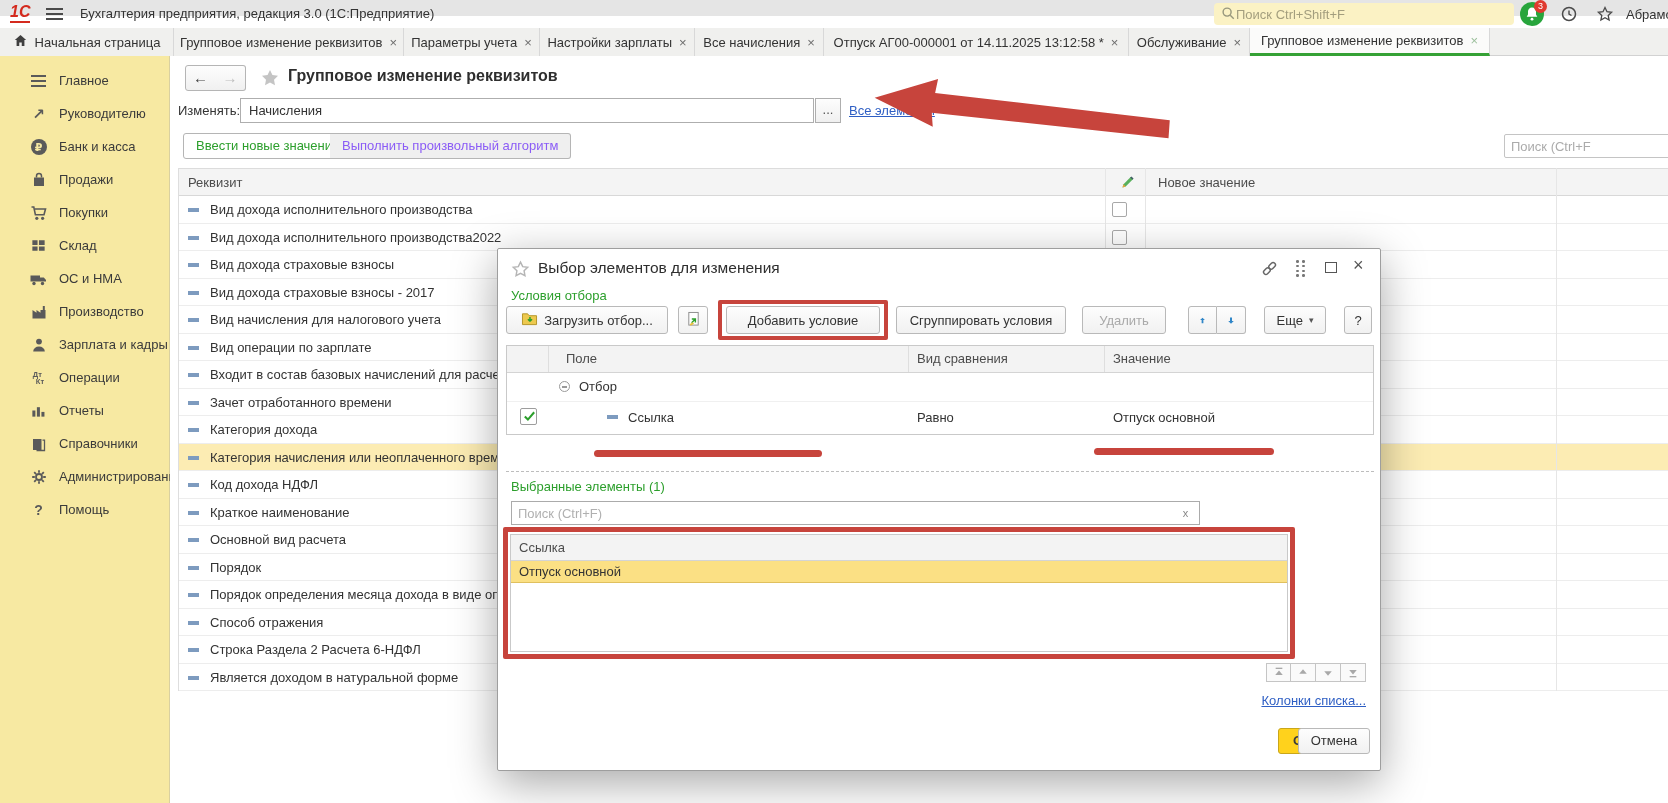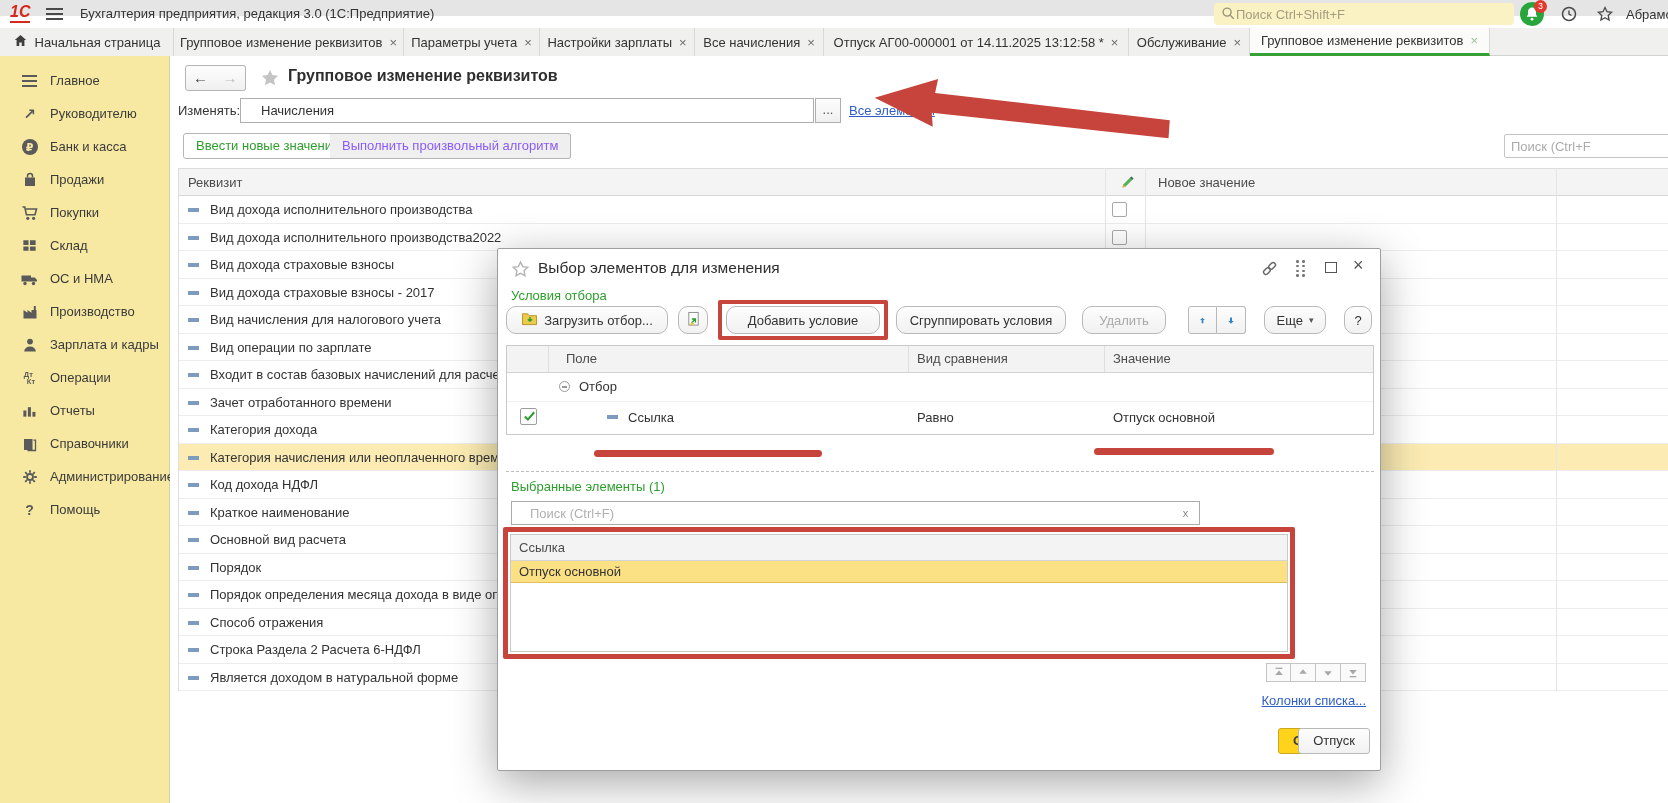--- a/index.html
+++ b/index.html
@@ -23,39 +23,39 @@
 
   
   #tabbar { position:absolute; left:0; top:28px; width:1668px; height:28px; background:#f0f0ee; border-bottom:1px solid #d2d2d2; display:flex; }
   .tab { height:28px; display:flex; align-items:center; justify-content:center; gap:7px; border-right:1px solid #d8d8d8; color:#333; cursor:pointer; white-space:nowrap; overflow:hidden; background:#f0f0ee; }
   .tab .x { color:#6d6d6d; font-size:13px; }
   .tab.active { background:#fbfbfa; border-bottom:3px solid #35a135; }
   .tab.active .x { color:#9bbf9b; }
 
   
   #sidebar { position:absolute; left:0; top:56px; width:170px; height:747px; background:#f7e9a2; border-right:1px solid #d9d0a0; padding-top:8px; }
-  .side-item { height:33px; display:flex; align-items:center; padding-left:20px; gap:11px; cursor:pointer; color:#3b3b3b; }
+  .side-item { height:33px; display:flex; align-items:center; padding-left:29px; gap:11px; cursor:pointer; color:#3b3b3b; }
   .side-item .sicon { width:19px; height:18px; display:flex; align-items:center; justify-content:center; flex:0 0 19px; }
   .icon-rub { width:16px; height:16px; border-radius:50%; background:#5a5a5a; color:#f7e9a2; font-size:11px; font-weight:bold; text-align:center; line-height:16px; }
   .icon-rub::before { content:"₽"; }
   .icon-arrow::before { content:"↗"; font-size:15px; font-weight:bold; color:#5a5a5a; }
   .icon-dtkt { font-size:7.5px; font-weight:bold; color:#5a5a5a; line-height:7px; text-align:left; }
   .icon-dtkt::before { content:"Дт"; display:block; }
   .icon-dtkt::after { content:"Кт"; display:block; margin-left:3px; }
   .icon-q::before { content:"?"; font-size:14px; font-weight:bold; color:#5a5a5a; }
 
   
   #main { position:absolute; left:170px; top:56px; width:1498px; height:747px; background:#fff; }
   .navbtn { position:absolute; top:9px; width:31px; height:26px; background:linear-gradient(#fdfdfd,#f0f0f0); border:1px solid #b5b5b5; text-align:center; line-height:24px; font-size:15px; cursor:pointer; }
   #navback { left:15px; border-radius:3px 0 0 3px; color:#3f3f3f; }
   #navfwd  { left:45px; border-radius:0 3px 3px 0; color:#bdbdbd; border-left:none; }
   #favstar { left:90px; top:12px; width:20px; height:20px; position:absolute; }
   #pagetitle { position:absolute; left:118px; top:11px; font-size:16px; font-weight:bold; color:#2e2e2e; }
   #chlabel { position:absolute; left:8px; top:47px; }
-  #chinput { position:absolute; left:70px; top:42px; width:574px; height:25px; border:1px solid #aeaeae; padding:0 20px; font-size:13px; color:#333; font-family:inherit; }
+  #chinput { position:absolute; left:70px; top:42px; width:574px; height:25px; border:1px solid #aeaeae; padding:0 8px; font-size:13px; color:#333; font-family:inherit; }
   #chmore { position:absolute; left:645px; top:42px; width:26px; height:25px; background:linear-gradient(#fdfdfd,#f0f0f0); border:1px solid #aeaeae; text-align:center; line-height:22px; color:#555; cursor:pointer; }
   #alllink { position:absolute; left:679px; top:47px; color:#2f5fc4; text-decoration:underline; cursor:pointer; }
   .mode-btn { position:absolute; top:77px; height:26px; border:1px solid #b5b5b5; padding:0 12px; line-height:24px; cursor:pointer; }
   #modebtn1 { left:13px; background:#fff; color:#2c9f2c; border-radius:3px 0 0 3px; }
   #modebtn2 { left:160px; background:#efefef; color:#8b5cf6; border-left:none; border-radius:0 3px 3px 0; }
   #mainsearch { position:absolute; left:1334px; top:78px; width:180px; height:24px; border:1px solid #c4c4c4; border-radius:2px; padding:0 6px; font-size:13px; font-family:inherit; color:#555; }
   #mainsearch::placeholder { color:#ababab; }
 
   #thead { position:absolute; left:8px; top:112px; width:1490px; height:28px; background:#f4f4f4; border-top:1px solid #dcdcdc; border-bottom:1px solid #d8d8d8; color:#4c4c4c; }
   #thead .h1 { position:absolute; left:10px; top:6px; }
@@ -75,21 +75,21 @@
   #modal { position:absolute; left:497px; top:248px; width:884px; height:523px; background:#fff; border:1px solid #9e9e9e; border-radius:2px; box-shadow:0 12px 45px rgba(0,0,0,.35); z-index:10; }
   #mstar { position:absolute; left:13px; top:11px; width:19px; height:19px; }
   #mtitle { position:absolute; left:40px; top:10px; font-size:15.5px; font-weight:normal; color:#2e2e2e; }
   #mlink { position:absolute; left:762px; top:10px; width:19px; height:19px; cursor:pointer; }
   #mdots { position:absolute; left:798px; top:11px; width:10px; height:17px; cursor:pointer; display:grid; grid-template-columns:3px 3px; grid-gap:2px 3px; }
   #mdots i { width:2.5px; height:2.5px; background:#777; border-radius:50%; }
   #mmax { position:absolute; left:827px; top:13px; width:12px; height:11px; border:1.5px solid #555; cursor:pointer; }
   #mclose { position:absolute; left:855px; top:6px; font-size:18px; color:#555; cursor:pointer; }
   .greenlbl { color:#2c9f2c; }
   #condlbl { position:absolute; left:13px; top:39px; }
-  .mbtn { position:absolute; top:57px; height:28px; background:linear-gradient(#fdfdfd,#f1f1f1); border:1px solid #b9b9b9; border-radius:10px; display:flex; align-items:center; justify-content:center; gap:6px; padding:0 10px; cursor:pointer; color:#333; }
+  .mbtn { position:absolute; top:57px; height:28px; background:linear-gradient(#fdfdfd,#f1f1f1); border:1px solid #b9b9b9; border-radius:3px; display:flex; align-items:center; justify-content:center; gap:6px; padding:0 10px; cursor:pointer; color:#333; }
   #btnload { left:8px; width:162px; }
   #btnpage { left:180px; width:30px; }
   #btnadd { left:228px; width:154px; }
   #addbox { position:absolute; left:220px; top:51px; width:170px; height:40px; border:4px solid #c7443c; border-radius:2px; z-index:5; pointer-events:none; }
   #btngroup { left:398px; width:170px; }
   #btndel { left:584px; width:84px; color:#a9a9a9; }
   #btnup { left:690px; width:29px; }
   #btndown { left:719px; width:29px; border-left:none; border-radius:0 3px 3px 0; }
   #btnup { border-radius:3px 0 0 3px; }
   #btnmore { left:766px; width:62px; }
@@ -112,21 +112,21 @@
   #ccrow .eq2 { position:absolute; left:100px; top:13px; width:11px; height:4px; border-top:2px solid #7d9bbf; border-bottom:2px solid #7d9bbf; }
   #ccrow .f { position:absolute; left:121px; top:8px; }
   #ccrow .cmp { position:absolute; left:410px; top:8px; }
   #ccrow .val { position:absolute; left:606px; top:8px; }
 
   .redline { position:absolute; height:7px; background:#c7443c; border-radius:4px; z-index:6; }
   #rl1 { left:96px; top:201px; width:228px; }
   #rl2 { left:596px; top:199px; width:180px; }
   #dashsep { position:absolute; left:8px; top:222px; width:868px; border-top:1px dashed #bdbdbd; }
   #sellbl { position:absolute; left:13px; top:230px; }
-  #msearch { position:absolute; left:13px; top:252px; width:662px; height:24px; border:1px solid #ababab; padding:0 18px; font-size:13px; font-family:inherit; color:#555; }
+  #msearch { position:absolute; left:13px; top:252px; width:662px; height:24px; border:1px solid #ababab; padding:0 6px; font-size:13px; font-family:inherit; color:#555; }
   #msearch::placeholder { color:#b0b0b0; }
   #msx { position:absolute; left:674px; top:252px; width:28px; height:24px; border:1px solid #ababab; border-left:none; background:#fff; text-align:center; line-height:22px; color:#888; font-size:11px; cursor:pointer; }
 
   #redbox { position:absolute; left:5px; top:278px; width:792px; height:132px; border:5px solid #c7443c; border-radius:2px; background:#fff; }
   #slist { position:absolute; left:2px; top:2px; right:2px; bottom:2px; border:1px solid #c9c9c9; }
   #slhead { height:26px; background:#f3f3f3; border-bottom:1px solid #d4d4d4; padding:5px 0 0 8px; color:#4c4c4c; }
   #slrow { height:22px; background:#fbe084; border-bottom:1px solid #e0c05e; padding:3px 0 0 8px; color:#333; cursor:pointer; }
 
   #movebtns { position:absolute; left:768px; top:414px; display:flex; }
   .mvb { width:25px; height:19px; border:1px solid #c5c5c5; background:#fafafa; display:flex; align-items:center; justify-content:center; cursor:pointer; }
@@ -591,20 +591,20 @@
       </div>
     <div class="mvb">
         <svg width="10" height="11" viewBox="0 0 12 13">
           <path d="M2 11.5h8" stroke="#a8a8a8" stroke-width="1.6"></path>
           <path d="M6 9L1.5 3.5h9z" fill="#a8a8a8"></path>
         </svg>
       </div>
   </div>
   <a id="colslink">Колонки списка...</a>
   <div id="okbtn">ОК</div>
-  <div id="cancelbtn">Отпуск</div>
+  <div id="cancelbtn">Отмена</div>
 </div>
 
 <div id="annarrow">
   <svg width="300" height="56" viewBox="0 0 300 56">
       <path d="M2 24 L64 1 L62 15 L298 26 L298 44 L60 35 L62 49 Z" fill="#c7443c"></path>
     </svg>
 </div>
 
 </body></html>

